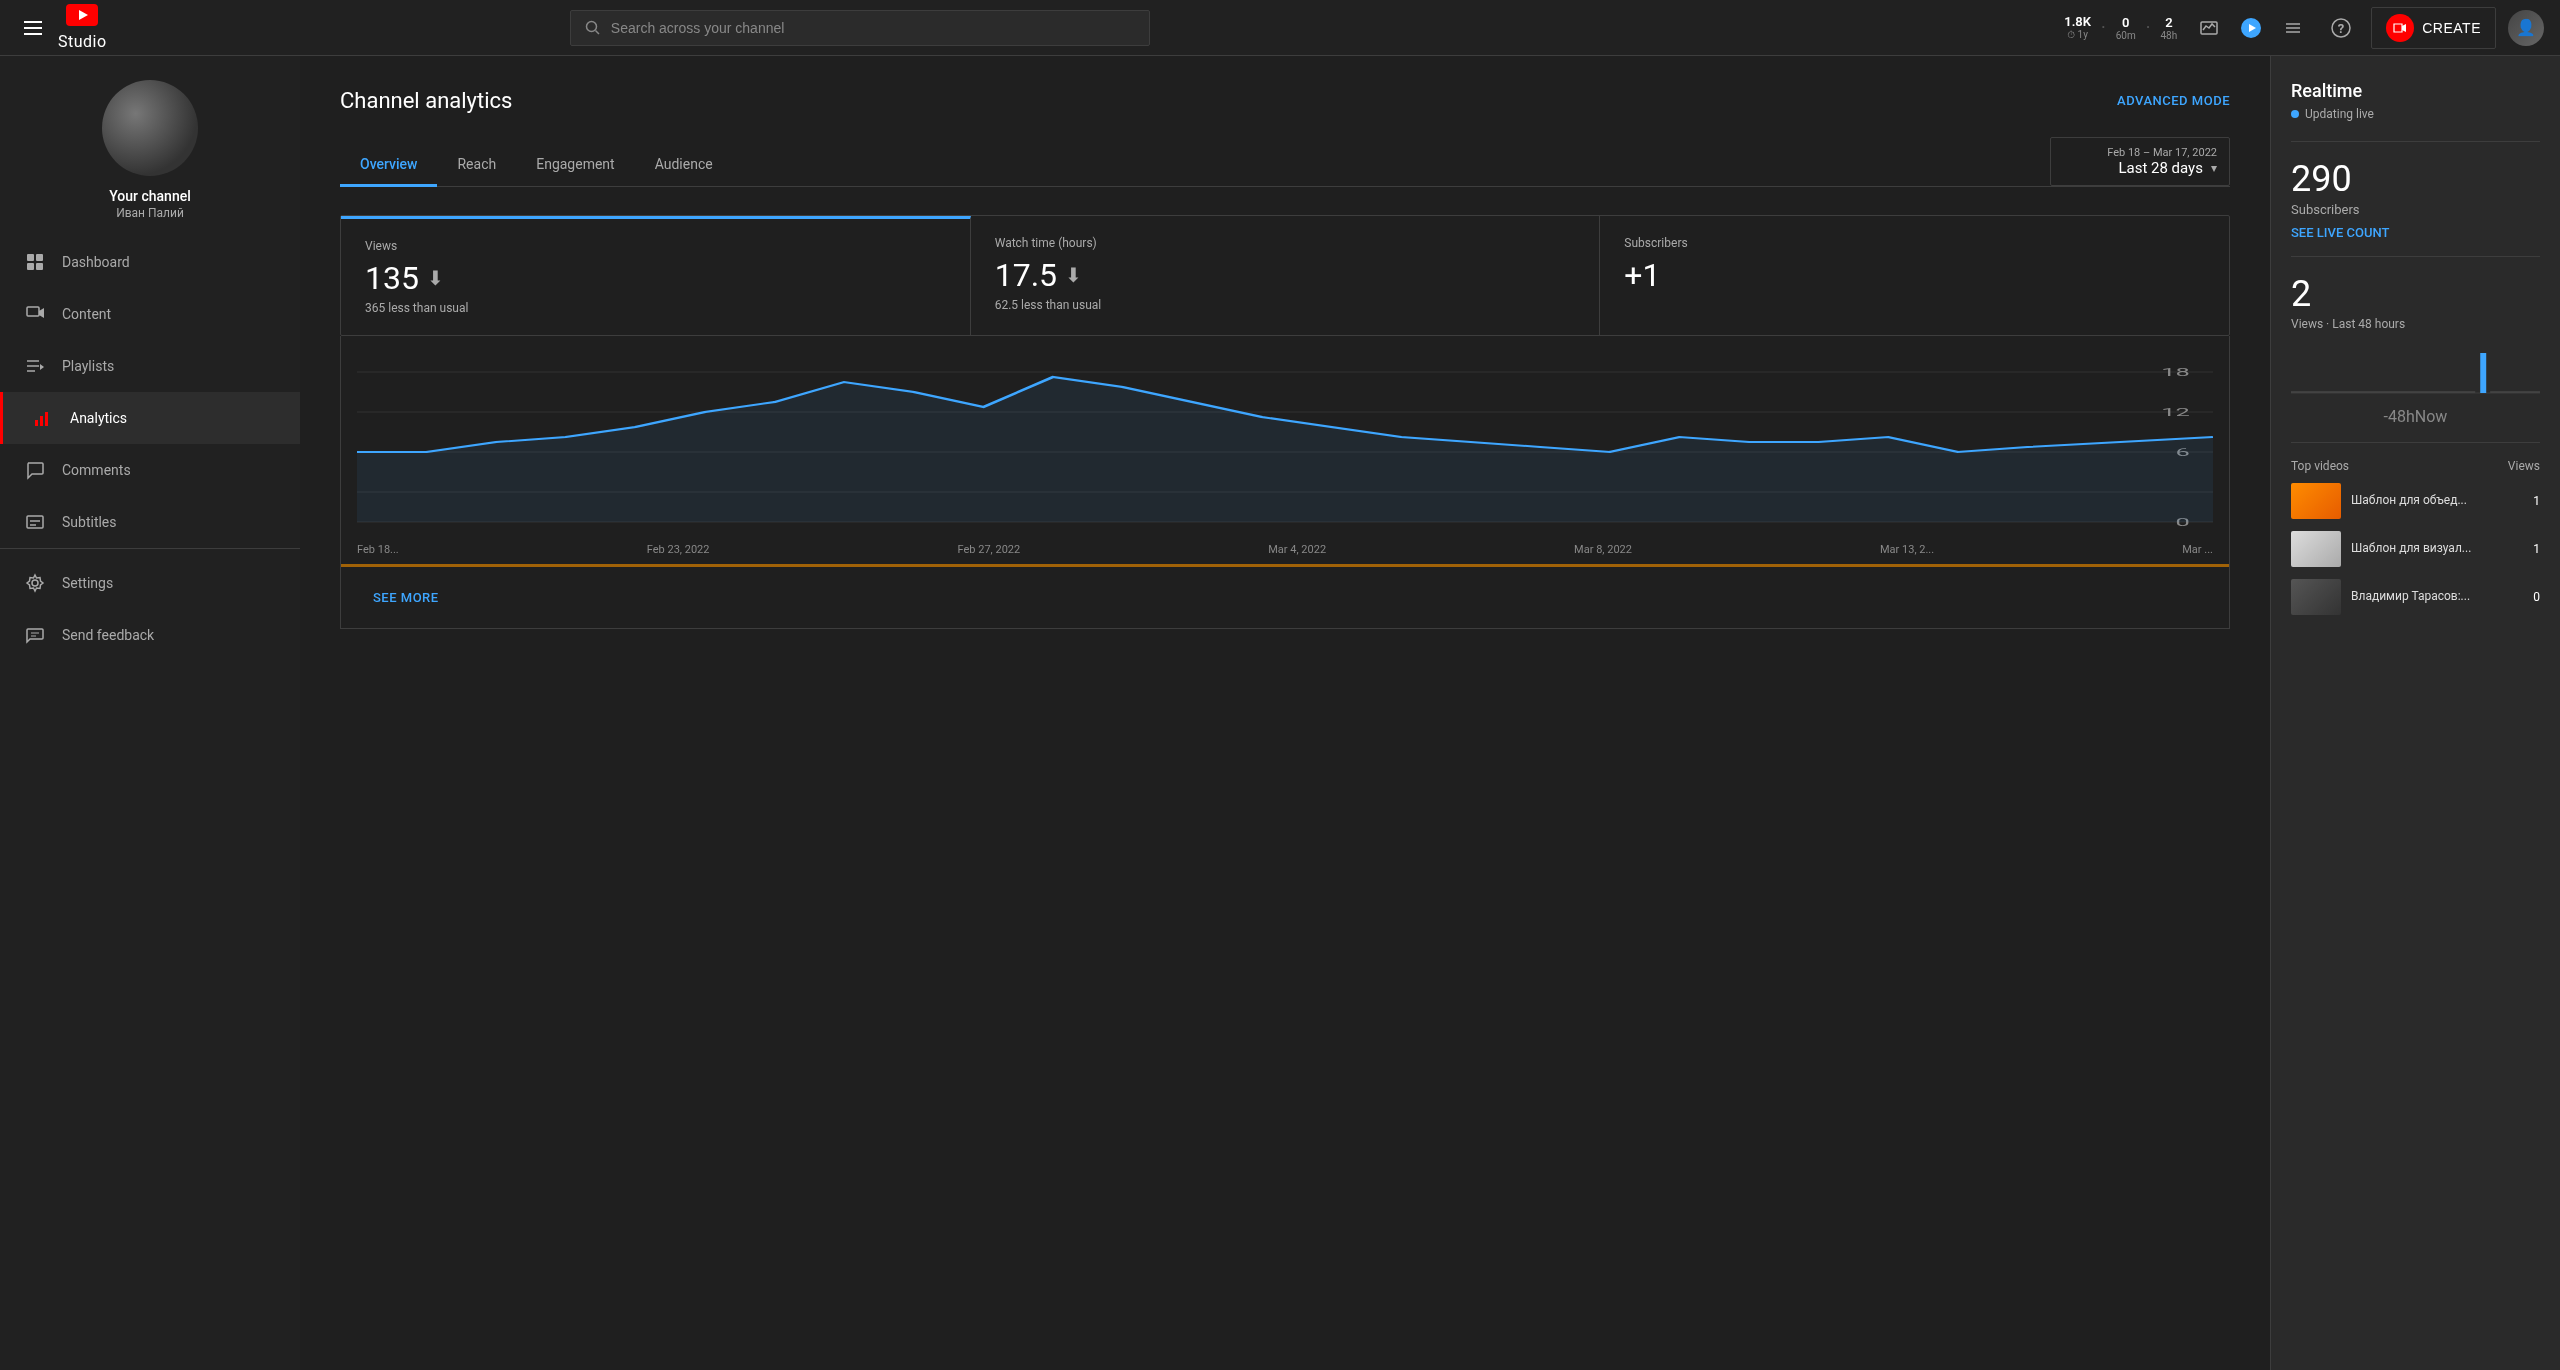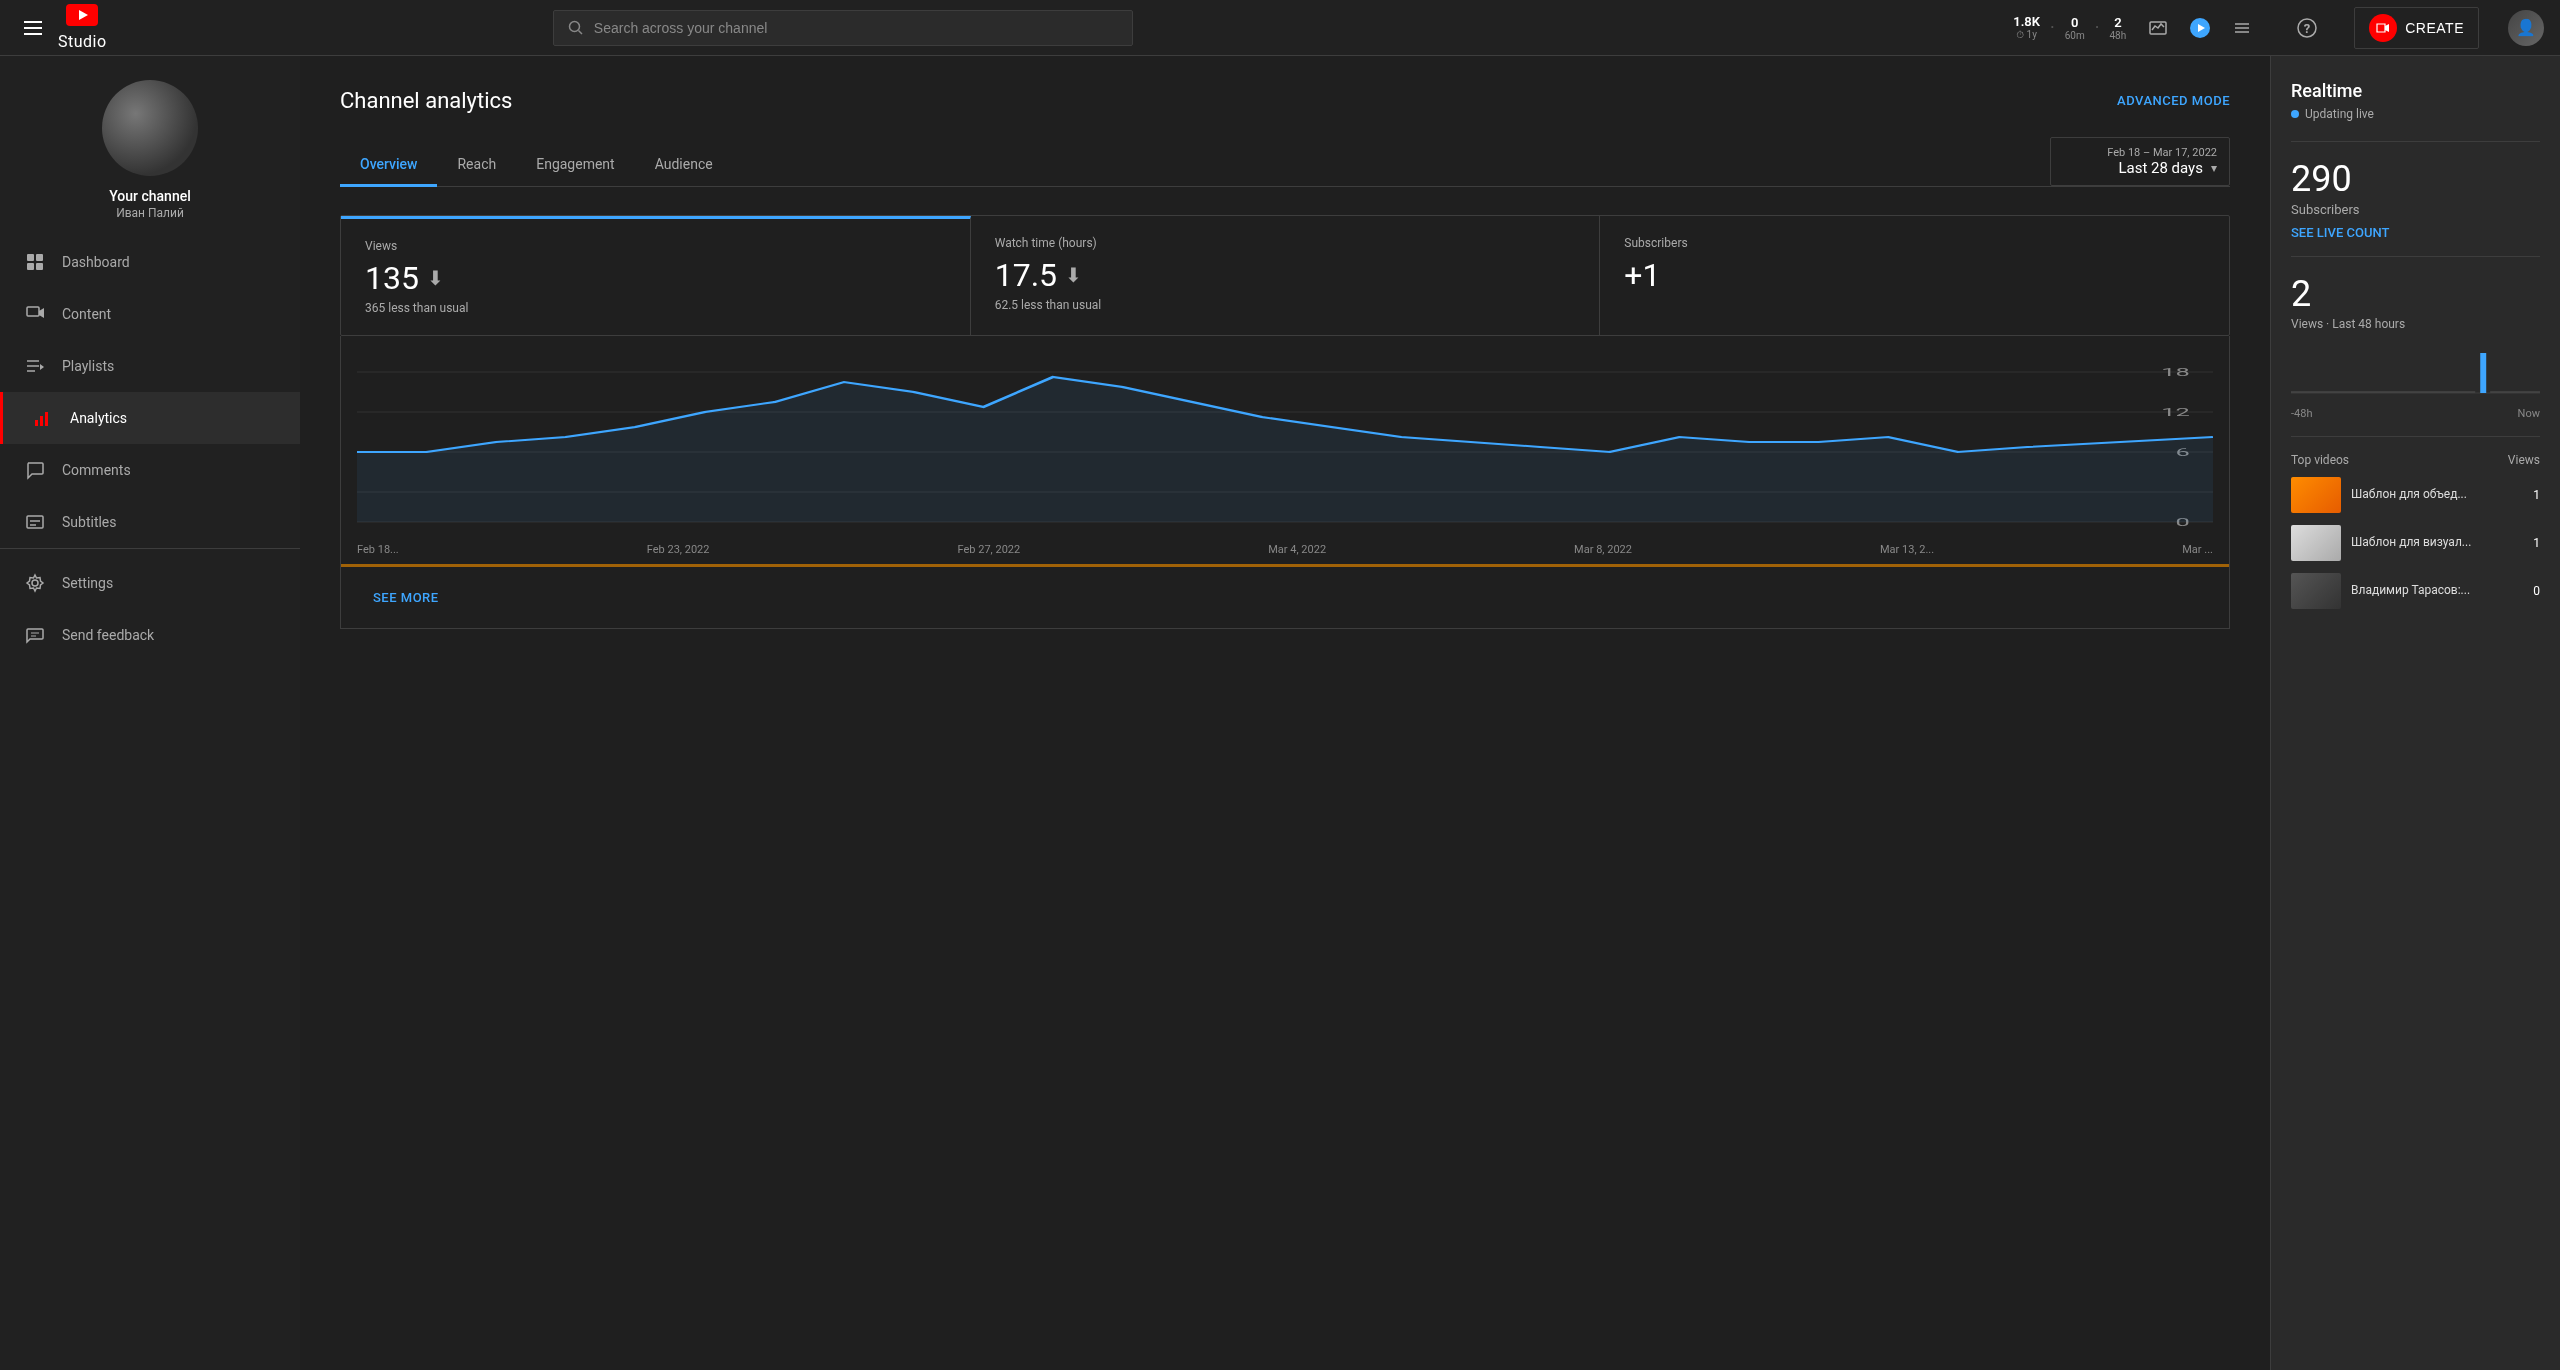--- a/index.html
+++ b/index.html
@@ -49,21 +49,21 @@
     .search-bar input {
       background: transparent;
       border: none;
       outline: none;
       color: #fde047;
       font-size: 14px;
       flex: 1;
     }
     .search-bar input::placeholder { color: #888; }
 
-    .topbar-right { display: flex; align-items: center; gap: 29px; margin-left: auto; }
+    .topbar-right { display: flex; align-items: center; gap: 12px; margin-left: auto; }
     .stats-bar { display: flex; align-items: center; gap: 6px; }
     .stat-item { display: flex; flex-direction: column; align-items: center; font-size: 11px; color: #aaa; }
     .stat-value { font-size: 13px; font-weight: 600; color: #fff; }
     .stat-label { font-size: 10px; color: #888; }
     .stat-sep { color: #555; font-size: 18px; margin: 0 4px; }
     .icon-btn {
       width: 36px; height: 36px;
       border-radius: 50%;
       display: flex; align-items: center; justify-content: center;
       cursor: pointer;
@@ -273,22 +273,22 @@
     }
     .live-dot { width: 8px; height: 8px; background: #3ea6ff; border-radius: 50%; }
     .rt-divider { border: none; border-top: 1px solid #3d3d3d; margin: 16px 0; }
     .rt-subscribers { font-size: 36px; font-weight: 400; color: #fff; margin-bottom: 2px; }
     .rt-subscribers-label { font-size: 13px; color: #aaa; margin-bottom: 8px; }
     .see-live-link { color: #3ea6ff; font-size: 13px; font-weight: 500; cursor: pointer; }
     .rt-views-count { font-size: 36px; font-weight: 400; color: #fff; margin-bottom: 2px; }
     .rt-views-label { font-size: 12px; color: #aaa; margin-bottom: 12px; }
     .mini-chart { height: 60px; margin-bottom: 4px; }
     .mini-chart-axis {
-      display: flex; justify-content: space-between;
-      font-size: 11px; color: #888; margin-bottom: 16px;
+      display: flex; justify-content: center;
+      font-size: 16px; color: #888; margin-bottom: 16px;
     }
     .top-videos-header {
       display: flex; justify-content: space-between;
       font-size: 12px; color: #aaa; margin-bottom: 10px;
     }
     .top-video-item {
       display: flex; align-items: center; gap: 10px;
       margin-bottom: 12px;
     }
     .top-video-thumb {

